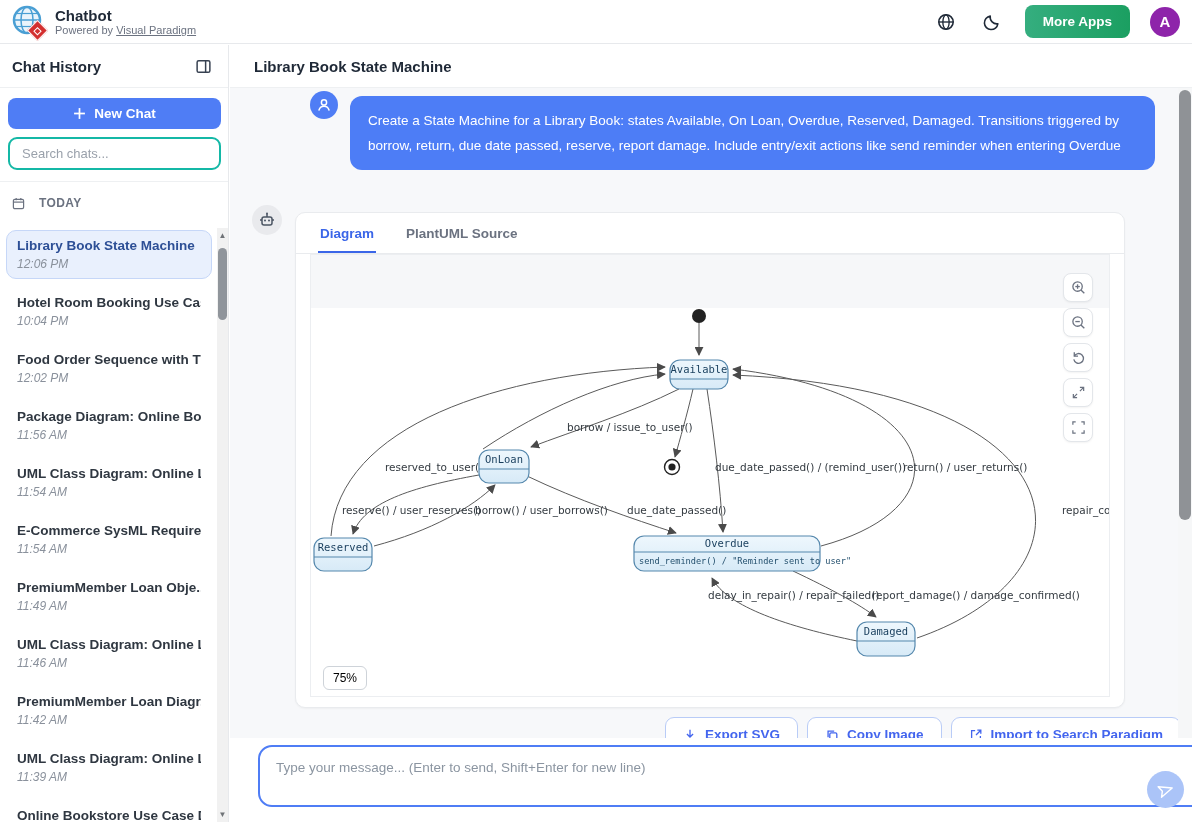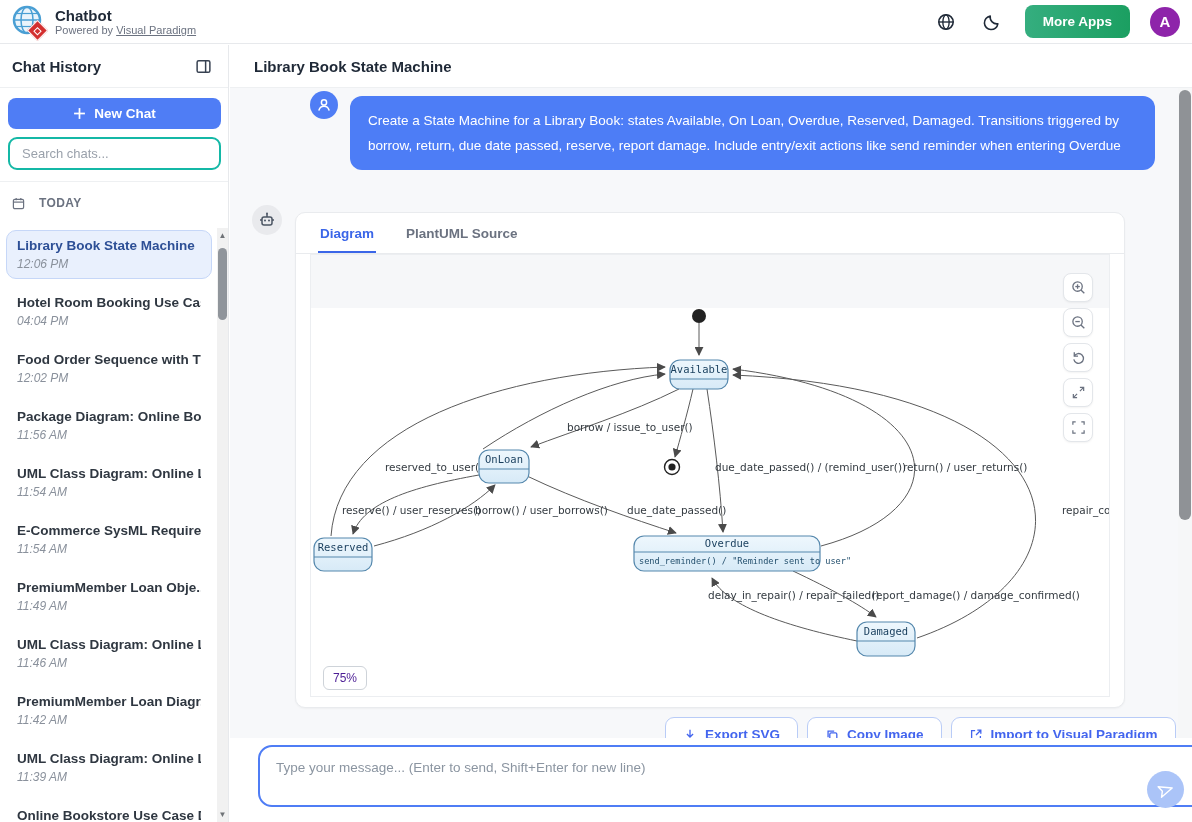--- a/index.html
+++ b/index.html
@@ -50,21 +50,21 @@
   .bot-avatar { position:absolute; left:22px; top:117px; width:30px; height:30px; border-radius:50%; background:#e9eaed; display:flex; align-items:center; justify-content:center; }
   .card { position:absolute; left:65px; top:124px; width:830px; height:496px; background:#fff; border:1px solid #e9ebee; border-radius:10px; box-shadow:0 1px 2px rgba(0,0,0,.04); }
   .tabs { display:flex; gap:28px; padding:0 22px; border-bottom:1px solid #e9ebee; }
   .tab { padding:13px 2px 10px 2px; font-size:13.5px; font-weight:bold; color:#6b7280; border-bottom:2px solid transparent; cursor:pointer; }
   .tab.active { color:#3b66e8; border-bottom-color:#3b66e8; }
   .viewport { position:absolute; left:14px; right:14px; top:41px; height:443px; background:#fff; border:1px solid #eceef1; overflow:hidden; }
   .vp-strip { position:absolute; top:0; left:0; right:0; height:53px; background:#f6f7f9; }
   .diagram-svg { position:absolute; top:0; left:0; }
   .zoom-tools { position:absolute; top:18px; right:16px; display:flex; flex-direction:column; gap:6px; }
   .ztool { width:30px; height:29px; background:#fff; border:1px solid #e3e6ea; border-radius:8px; box-shadow:0 1px 2px rgba(0,0,0,.05); display:flex; align-items:center; justify-content:center; cursor:pointer; color:#6b7280; }
-  .zoom-badge { position:absolute; left:12px; bottom:6px; background:#fff; border:1px solid #ced3d9; border-radius:6px; padding:4px 9px; font-size:12px; color:#4c1d95; }
+  .zoom-badge { position:absolute; left:12px; bottom:6px; background:#fff; border:1px solid #ced3d9; border-radius:6px; padding:4px 9px; font-size:12px; color:#000000; }
 
   .actions-row { position:absolute; left:435px; top:629px; display:flex; gap:9px; z-index:1; }
   .action-btn { display:flex; align-items:center; gap:8px; background:#fff; border:1px solid #b9ccf7; color:#4365ee; border-radius:9px; padding:9px 17px; font-size:13.5px; font-weight:bold; cursor:pointer; white-space:nowrap; }
 
   .composer { position:absolute; left:0; right:0; bottom:0; height:84px; background:#fff; z-index:10; }
   .composer textarea { position:absolute; left:28px; top:7px; width:1048px; height:62px; border:2px solid #4f7df5; border-radius:14px; padding:13px 16px; font-size:13.5px; color:#14532d; resize:none; outline:none; font-family:"Liberation Sans",sans-serif; }
   .composer textarea::placeholder { color:#8b95a1; }
   .send-btn { position:absolute; right:8px; top:33px; width:37px; height:37px; border-radius:50%; border:none; background:#abc4f8; display:flex; align-items:center; justify-content:center; cursor:pointer; }
 
   
@@ -144,21 +144,21 @@
       </svg>
       <span>TODAY</span>
     </div>
     <div class="chat-list">
       <div class="chat-item active">
         <div class="ci-title">Library Book State Machine</div>
         <div class="ci-time">12:06 PM</div>
       </div>
       <div class="chat-item">
         <div class="ci-title">Hotel Room Booking Use Case</div>
-        <div class="ci-time">04:04 PM</div>
+        <div class="ci-time">10:04 PM</div>
       </div>
       <div class="chat-item">
         <div class="ci-title">Food Order Sequence with Ti...</div>
         <div class="ci-time">12:02 PM</div>
       </div>
       <div class="chat-item">
         <div class="ci-title">Package Diagram: Online Bo...</div>
         <div class="ci-time">11:56 AM</div>
       </div>
       <div class="chat-item">
@@ -353,21 +353,21 @@
           <svg width="14" height="14" viewBox="0 0 16 16">
             <rect x="5.5" y="5.5" width="8" height="8" rx="1.5" fill="none" stroke="#4365ee" stroke-width="1.5"></rect>
             <path d="M10.5 3.5 h-7 v7" fill="none" stroke="#4365ee" stroke-width="1.5"></path>
           </svg>
           <span>Copy Image</span>
         </button>
         <button class="action-btn">
           <svg width="14" height="14" viewBox="0 0 16 16">
             <path d="M7 3H3v10h10V9 M9.5 2.5h4v4 M13.5 2.5 L8 8" fill="none" stroke="#4365ee" stroke-width="1.5"></path>
           </svg>
-          <span>Import to Visual Paradigm</span>
+          <span>Import to Search Paradigm</span>
         </button>
       </div>
     </div>
 
     <div class="composer">
       <textarea placeholder="Type your message... (Enter to send, Shift+Enter for new line)" style=""></textarea>
       <button class="send-btn">
         <svg width="16" height="16" viewBox="0 0 16 16" style="transform:rotate(-18deg)">
           <path d="M1.5 13.5 L14.5 8 L1.5 2.5 L4.2 8 Z" fill="none" stroke="#fff" stroke-width="1.4" stroke-linejoin="round"></path>
         </svg>

